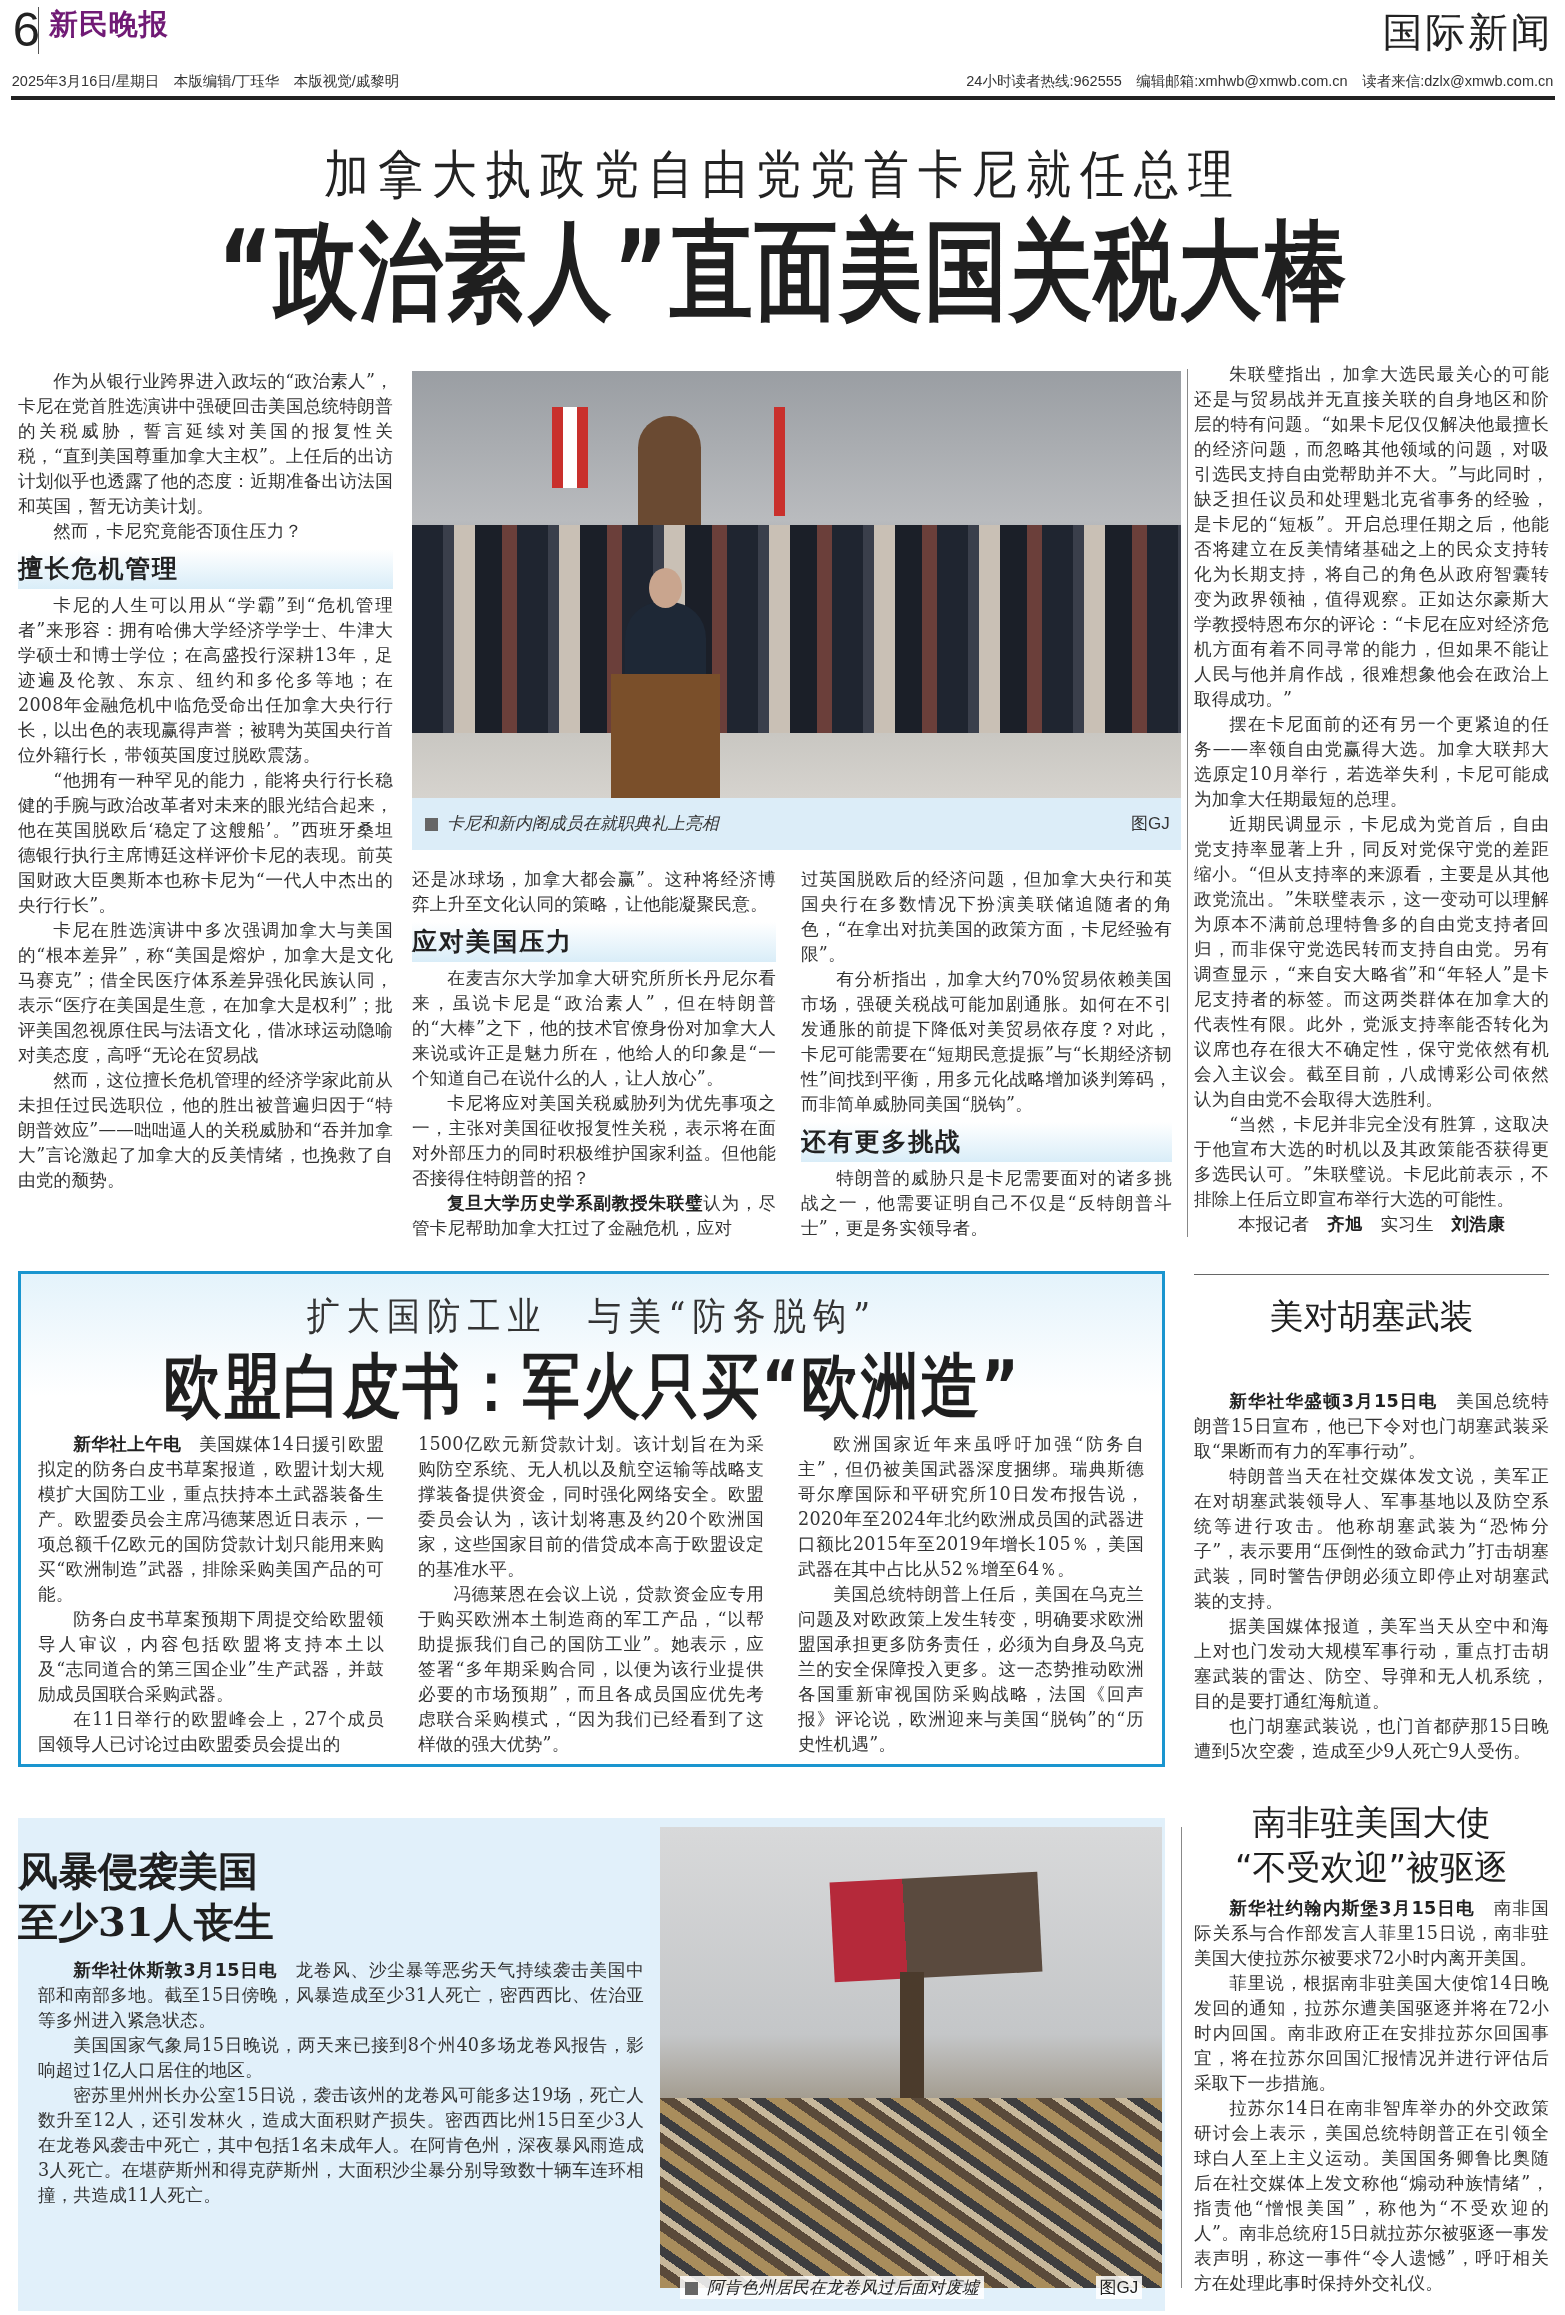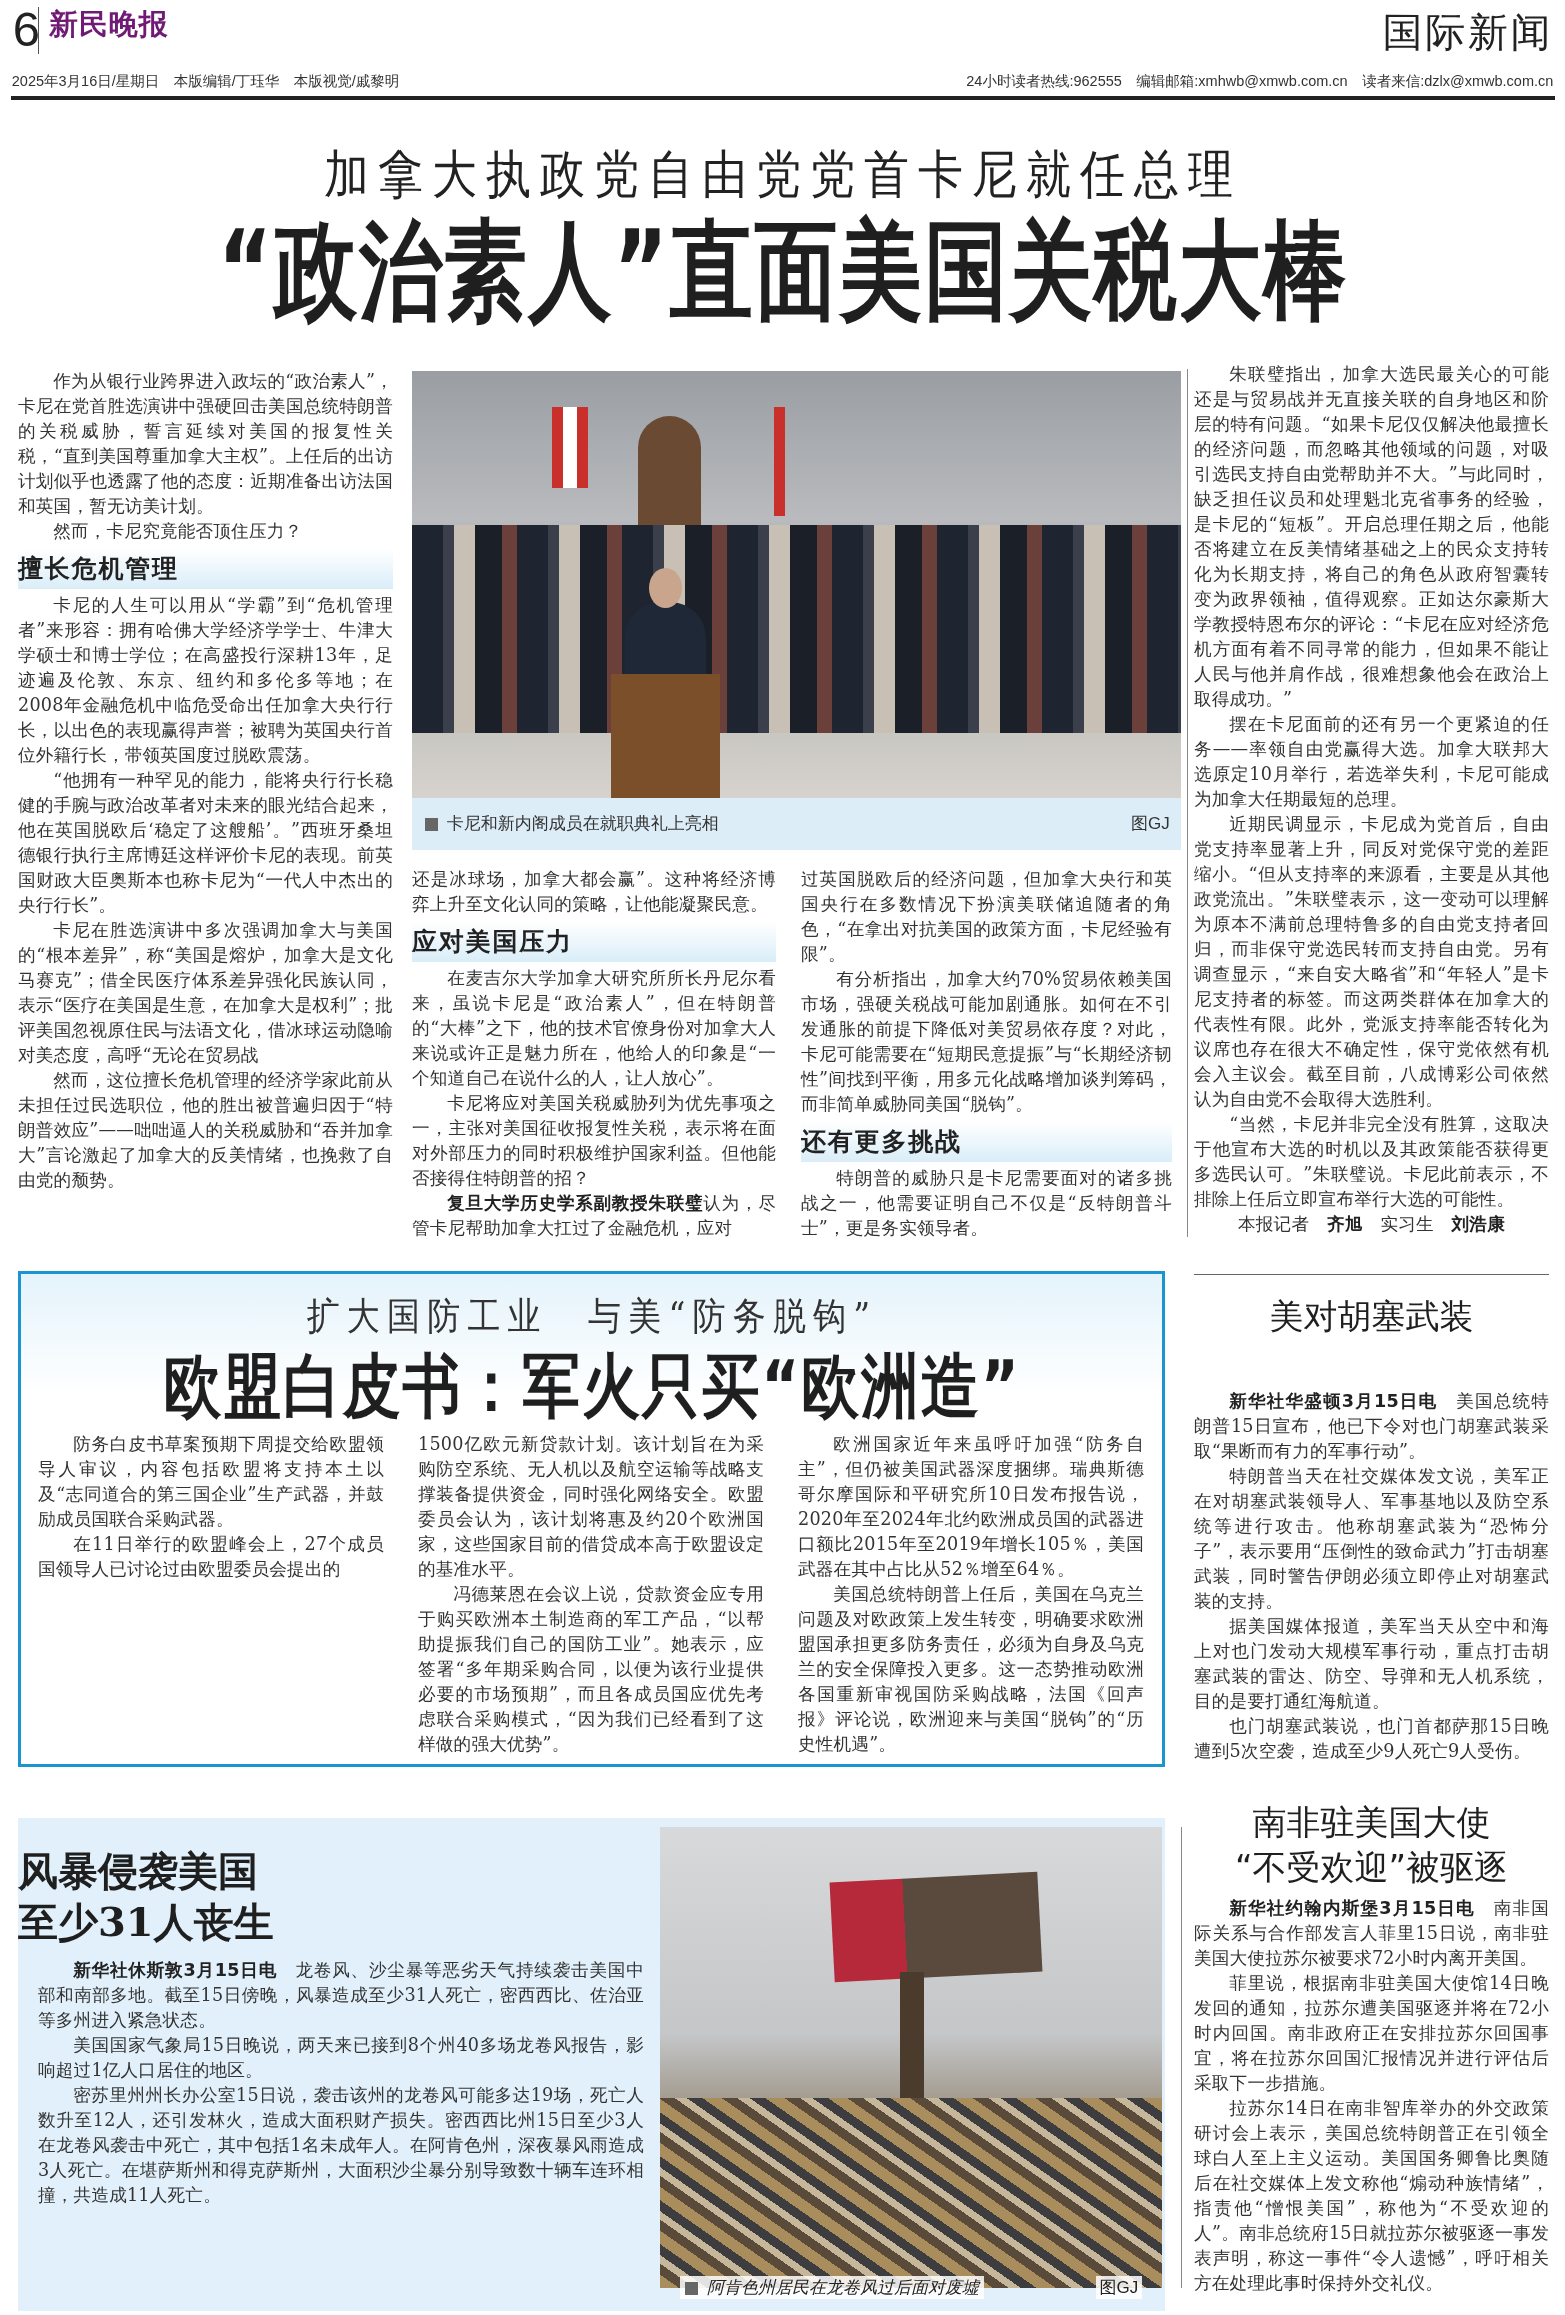--- a/index.html
+++ b/index.html
@@ -26,21 +26,21 @@
 .photo{overflow:hidden}
 #cab-photo{left:412px;top:371px;width:769px;height:427px;background:linear-gradient(#9a9ea3 0%,#b9bbbe 35%,#7a7f86 60%,#c9c7c2 85%,#d6d3ce 100%)}
 #cab-photo .door{position:absolute;left:226px;top:45px;width:63px;height:136px;background:#6a4a32;border-radius:32px 32px 0 0}
 #cab-photo .flagl{position:absolute;left:140px;top:36px;width:36px;height:81px;background:linear-gradient(90deg,#c9302c 0 30%,#fff 30% 70%,#c9302c 70%)}
 #cab-photo .flagr{position:absolute;left:362px;top:36px;width:11px;height:109px;background:#c9302c}
 #cab-photo .crowd{position:absolute;left:0;top:154px;width:769px;height:208px;background:repeating-linear-gradient(90deg,#1f2530 0 31px,#3a3f4b 31px 42px,#c9c0b5 42px 63px,#1b1f28 63px 90px,#6b3f3a 90px 105px)}
 #cab-photo .podium{position:absolute;left:199px;top:303px;width:109px;height:124px;background:#7a4f2a}
 #cab-photo .speaker{position:absolute;left:213px;top:231px;width:81px;height:77px;background:#1e2836;border-radius:36px 36px 0 0}
 #cab-photo .head{position:absolute;left:237px;top:197px;width:33px;height:40px;background:#c9a58e;border-radius:50%}
 #cab-caption-bar{left:412px;top:798px;width:769px;height:52px;background:#dcedf8}
-#cab-caption{left:425px;top:812px;font-family:"DejaVu Serif",serif;font-size:17px;color:#333}
+#cab-caption{left:425px;top:812px;font-family:"DejaVu Serif",serif;font-style:italic;font-size:17px;color:#333}
 #cab-credit{left:1131px;top:812px;font-family:"Liberation Sans",sans-serif;font-size:17px;color:#333}
 .sq{display:inline-block;width:12.7px;height:12.7px;background:#666;margin-right:9px;vertical-align:middle}
 
 #eu-box{left:18px;top:1271px;width:1147px;height:496px;border:3.6px solid #1a95cf;background:linear-gradient(#e4f3fb 0%,#ffffff 25%)}
 #eu-kicker{left:22px;width:1140px;top:1294px;text-align:center;font-family:"DejaVu Serif",serif;font-size:33px;letter-spacing:7.2px;color:#333;transform:scaleY(1.15)}
 #eu-headline{left:22px;width:1140px;top:1348px;text-align:center;font-family:"DejaVu Sans",sans-serif;font-weight:bold;font-size:58px;letter-spacing:1.8px;color:#1f1f1f;transform:scaleY(1.2)}
 
 .vrule{width:0.9px;background:#888}
 
 #storm-box{left:18px;top:1818px;width:1147px;height:493px;background:#e1f0fa}
@@ -112,20 +112,21 @@
   <p>摆在卡尼面前的还有另一个更紧迫的任务——率领自由党赢得大选。加拿大联邦大选原定10月举行，若选举失利，卡尼可能成为加拿大任期最短的总理。</p>
   <p>近期民调显示，卡尼成为党首后，自由党支持率显著上升，同反对党保守党的差距缩小。“但从支持率的来源看，主要是从其他政党流出。”朱联璧表示，这一变动可以理解为原本不满前总理特鲁多的自由党支持者回归，而非保守党选民转而支持自由党。另有调查显示，“来自安大略省”和“年轻人”是卡尼支持者的标签。而这两类群体在加拿大的代表性有限。此外，党派支持率能否转化为议席也存在很大不确定性，保守党依然有机会入主议会。截至目前，八成博彩公司依然认为自由党不会取得大选胜利。</p>
   <p>“当然，卡尼并非完全没有胜算，这取决于他宣布大选的时机以及其政策能否获得更多选民认可。”朱联璧说。卡尼此前表示，不排除上任后立即宣布举行大选的可能性。</p>
   <p style="text-align:center;text-indent:0"><span>本报记者</span>　<b>齐旭</b>　<span>实习生</span>　<b>刘浩康</b></p>
 </div>
 
 <div class="abs" id="eu-box"></div>
 <div class="abs" id="eu-kicker">扩大国防工业　与美“防务脱钩”</div>
 <div class="abs" id="eu-headline">欧盟白皮书：军火只买“欧洲造”</div>
 <div class="abs body-text" style="left:38px;top:1432px;width:346px">
+  <p><b>新华社上午电</b>　<span>美国媒体14日援引欧盟拟定的防务白皮书草案报道，欧盟计划大规模扩大国防工业，重点扶持本土武器装备生产。欧盟委员会主席冯德莱恩近日表示，一项总额千亿欧元的国防贷款计划只能用来购买“欧洲制造”武器，排除采购美国产品的可能。</span></p>
   <p>防务白皮书草案预期下周提交给欧盟领导人审议，内容包括欧盟将支持本土以及“志同道合的第三国企业”生产武器，并鼓励成员国联合采购武器。</p>
   <p>在11日举行的欧盟峰会上，27个成员国领导人已讨论过由欧盟委员会提出的</p>
 </div>
 <div class="abs body-text" style="left:418px;top:1432px;width:346px">
   <p class="noindent">1500亿欧元新贷款计划。该计划旨在为采购防空系统、无人机以及航空运输等战略支撑装备提供资金，同时强化网络安全。欧盟委员会认为，该计划将惠及约20个欧洲国家，这些国家目前的借贷成本高于欧盟设定的基准水平。</p>
   <p>冯德莱恩在会议上说，贷款资金应专用于购买欧洲本土制造商的军工产品，“以帮助提振我们自己的国防工业”。她表示，应签署“多年期采购合同，以便为该行业提供必要的市场预期”，而且各成员国应优先考虑联合采购模式，“因为我们已经看到了这样做的强大优势”。</p>
 </div>
 <div class="abs body-text" style="left:798px;top:1432px;width:346px">
   <p>欧洲国家近年来虽呼吁加强“防务自主”，但仍被美国武器深度捆绑。瑞典斯德哥尔摩国际和平研究所10日发布报告说，2020年至2024年北约欧洲成员国的武器进口额比2015年至2019年增长105％，美国武器在其中占比从52％增至64％。</p>
   <p>美国总统特朗普上任后，美国在乌克兰问题及对欧政策上发生转变，明确要求欧洲盟国承担更多防务责任，必须为自身及乌克兰的安全保障投入更多。这一态势推动欧洲各国重新审视国防采购战略，法国《回声报》评论说，欧洲迎来与美国“脱钩”的“历史性机遇”。</p>

